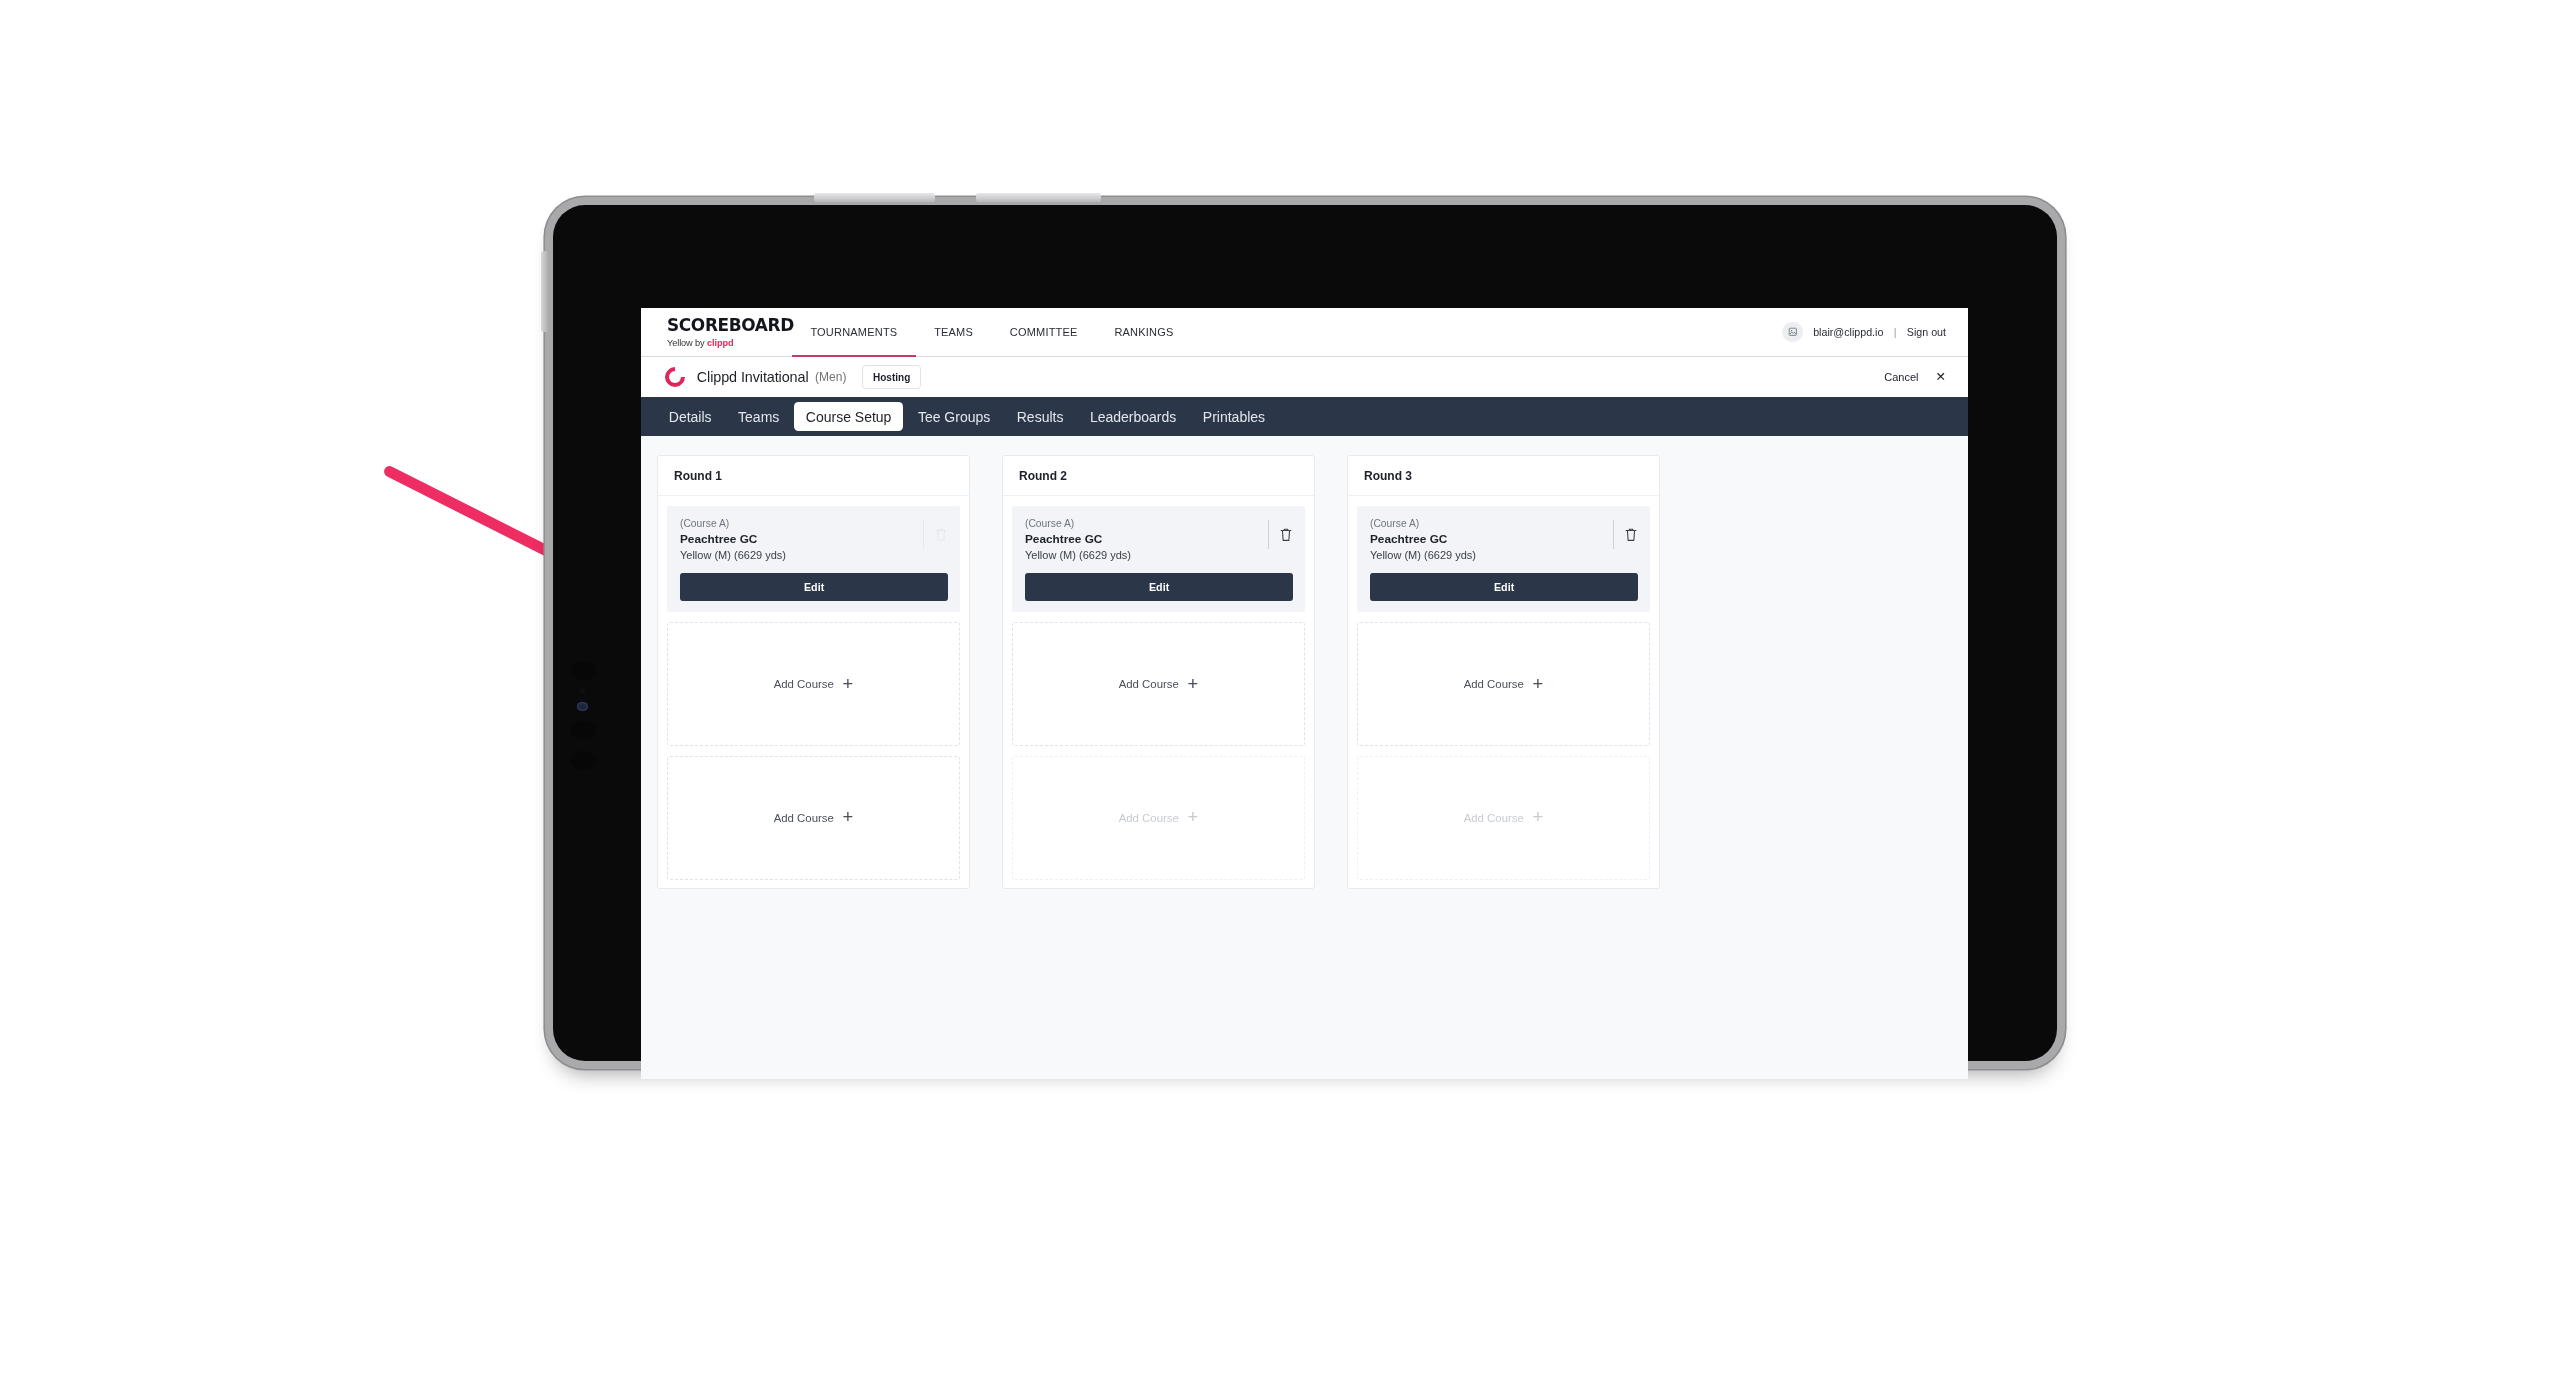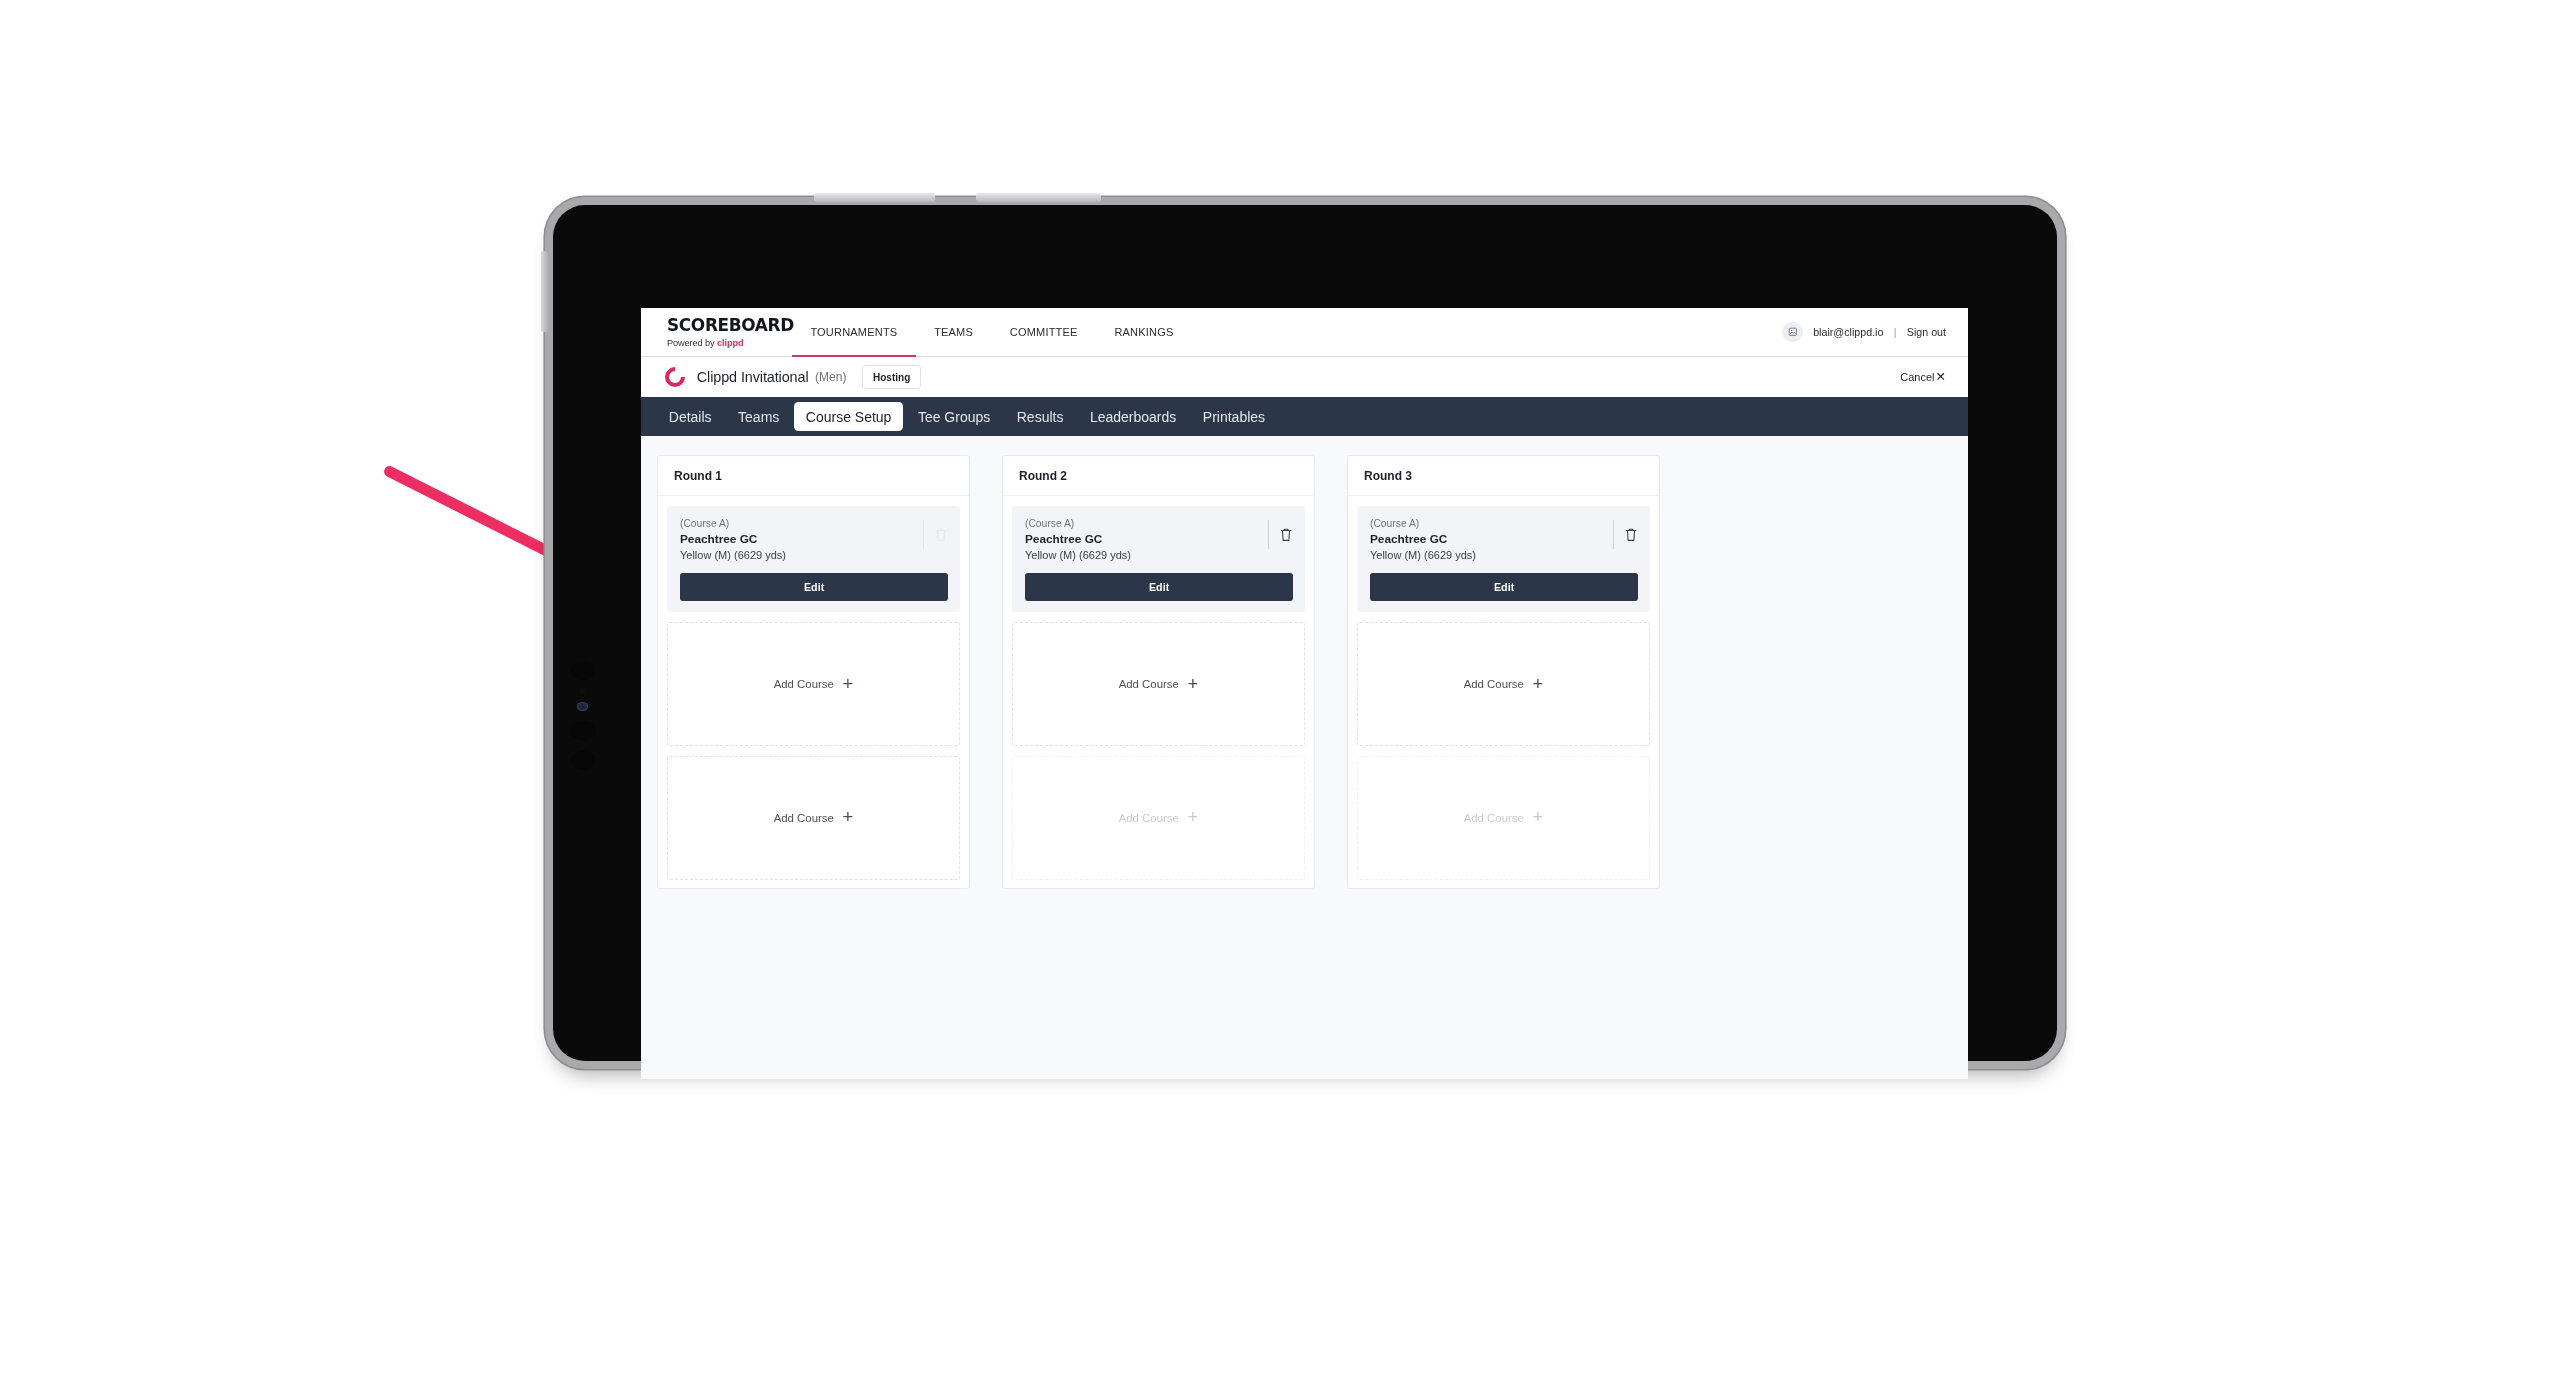--- a/index.html
+++ b/index.html
@@ -111,21 +111,21 @@
     transform: rotate(-45deg); margin-right: 11.8px; flex: none;
   }
   .tour-title { font-size: 14.4px; color: #1d2129; letter-spacing: -0.1px; }
   .tour-gender { font-size: 12px; color: #737373; margin-left: 6.6px; }
   .hosting-badge {
     margin-left: 16px; padding: 5.2px 9.6px;
     border: 0.7px solid #dfe2e7; border-radius: 3.7px;
     font-size: 10px; font-weight: 700; color: #1d2129; background: #fff;
   }
   .cancel-wrap {
-    margin-left: auto; display: flex; align-items: center; gap: 1px;
+    margin-left: auto; display: flex; align-items: center; gap: 17px;
     font-size: 11px; color: #1d2129; cursor: pointer;
   }
   .cancel-x { font-size: 12.5px; line-height: 1; }
 
   
   .tabbar {
     height: 39px; background: #2b3648;
     display: flex; align-items: center; padding-left: 16px; gap: 2.9px;
   }
   .tab {
@@ -207,21 +207,21 @@
       <div class="cam-lens" style="left:1.5px;top:60px;width:25px;height:19px;"></div>
       <div class="cam-lens" style="left:1.5px;top:90px;width:25px;height:19px;"></div>
     </div>
 
     <div class="screen">
 
       <div class="topnav">
         <div class="brand">
           <div class="brand-word">SCOREBOARD</div>
           <div class="brand-sub">
-            <span>Powered by </span><span class="clippd">clippd</span>
+            <span>Yellow by </span><span class="clippd">clippd</span>
           </div>
         </div>
 
         <div class="topnav-links">
           <div class="topnav-link active">
               <span>TOURNAMENTS</span>
             </div>
           <div class="topnav-link">
               <span>TEAMS</span>
             </div>

